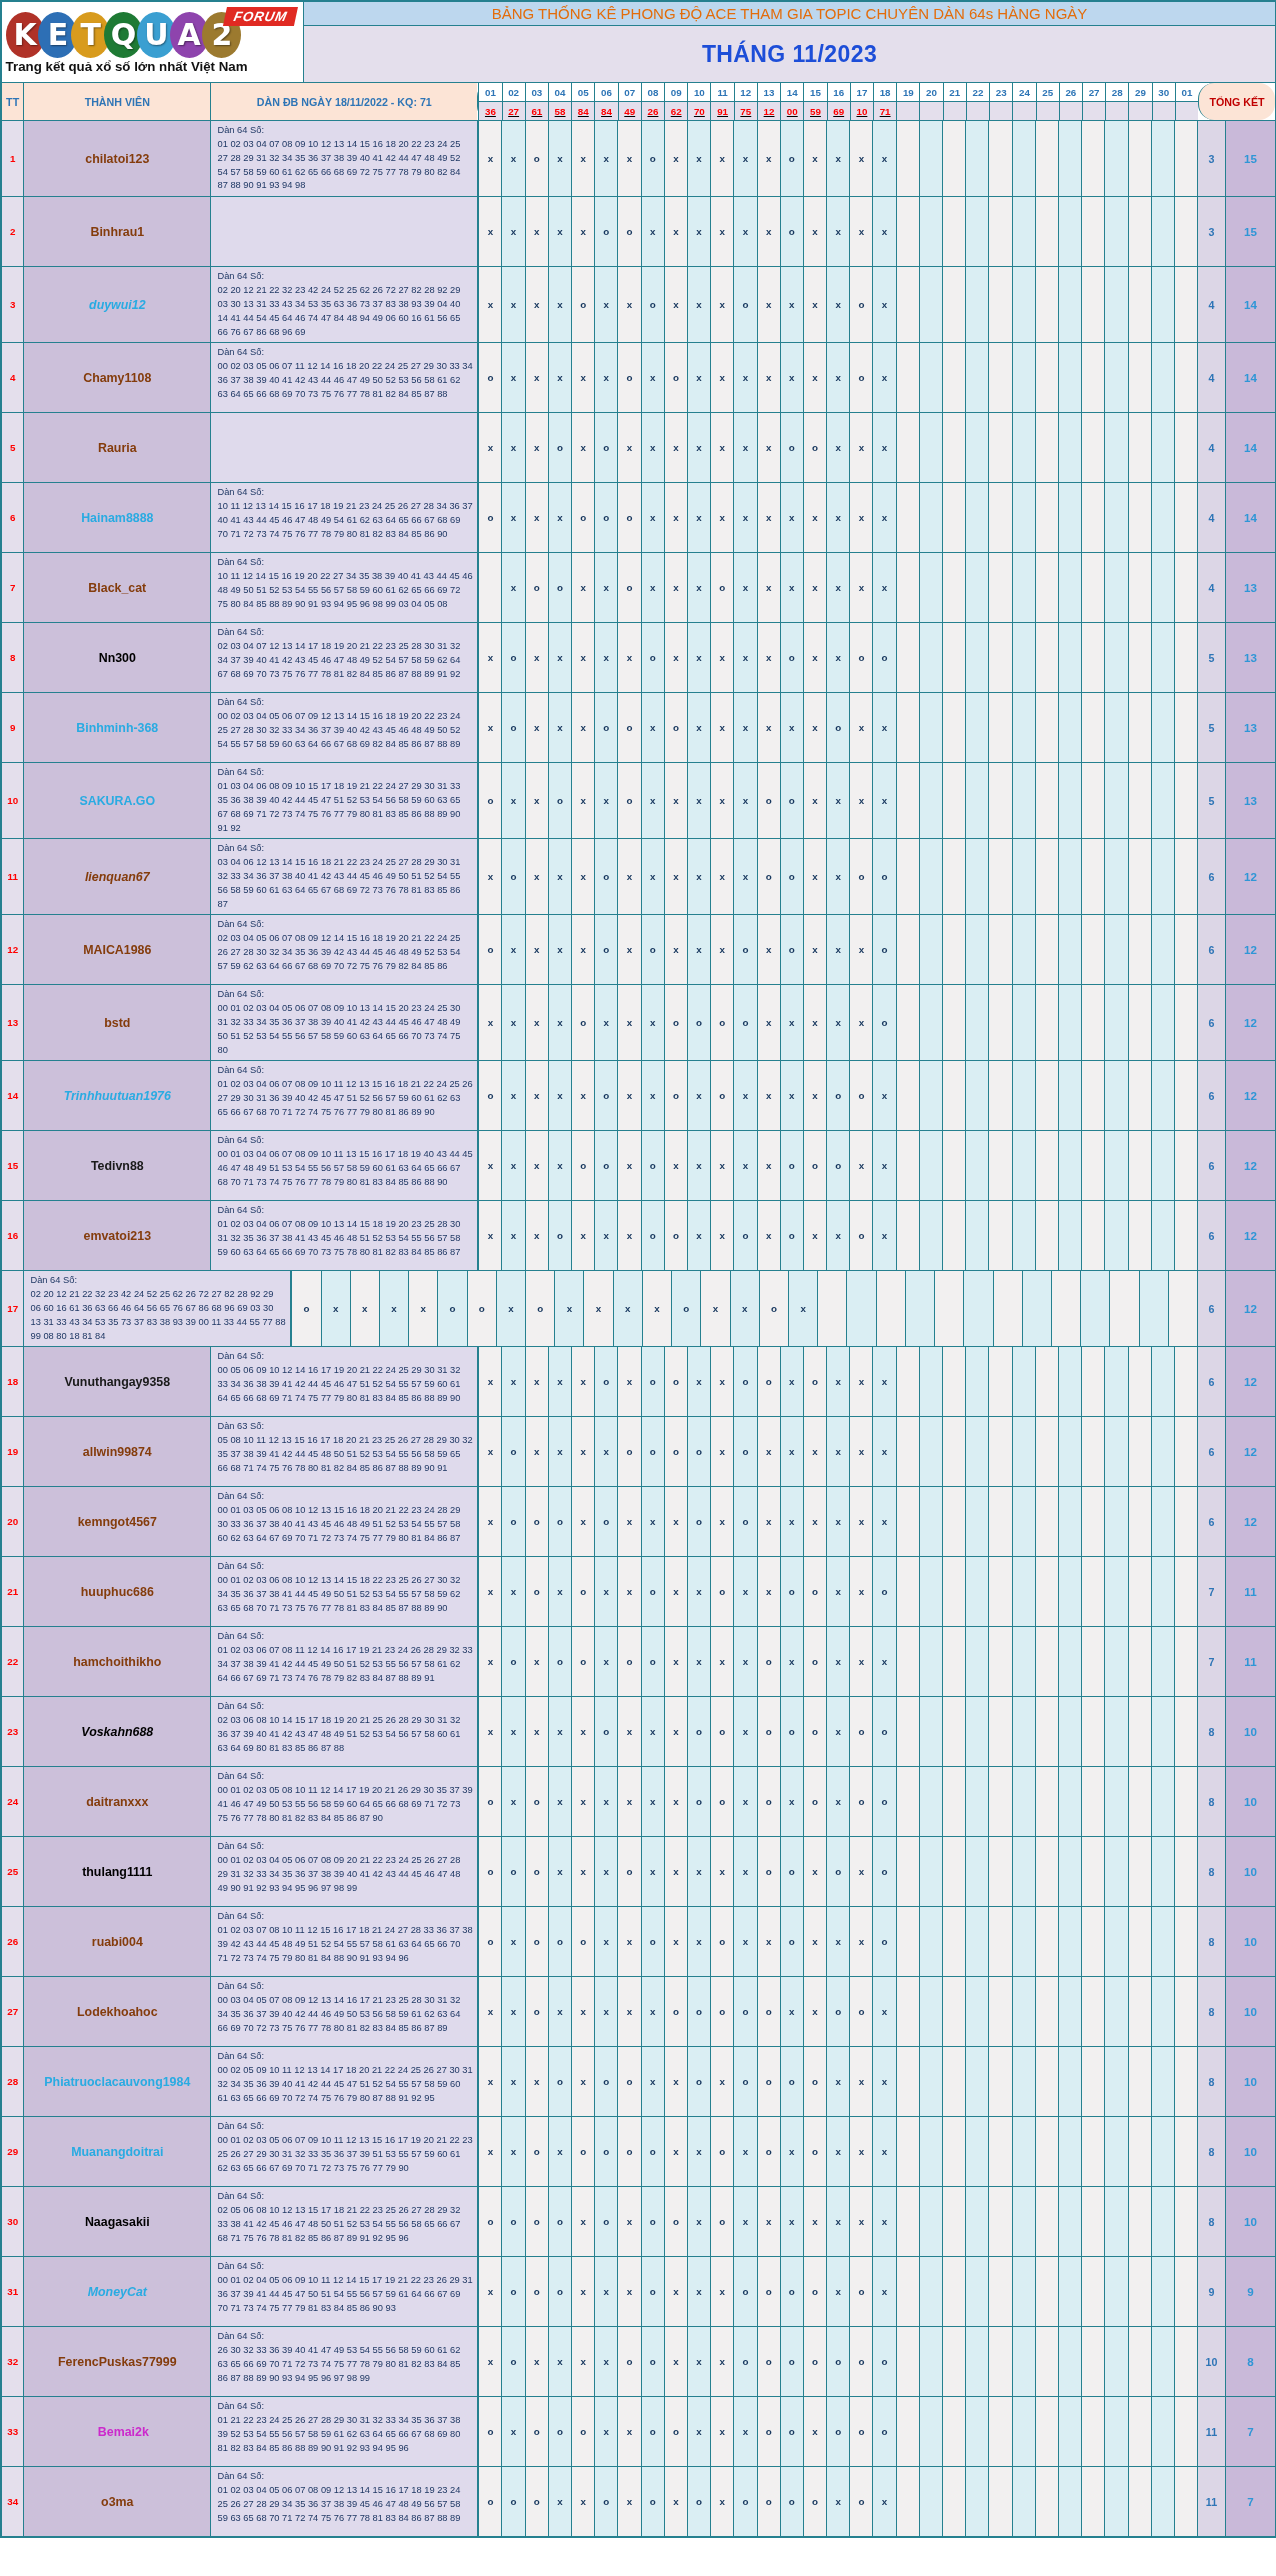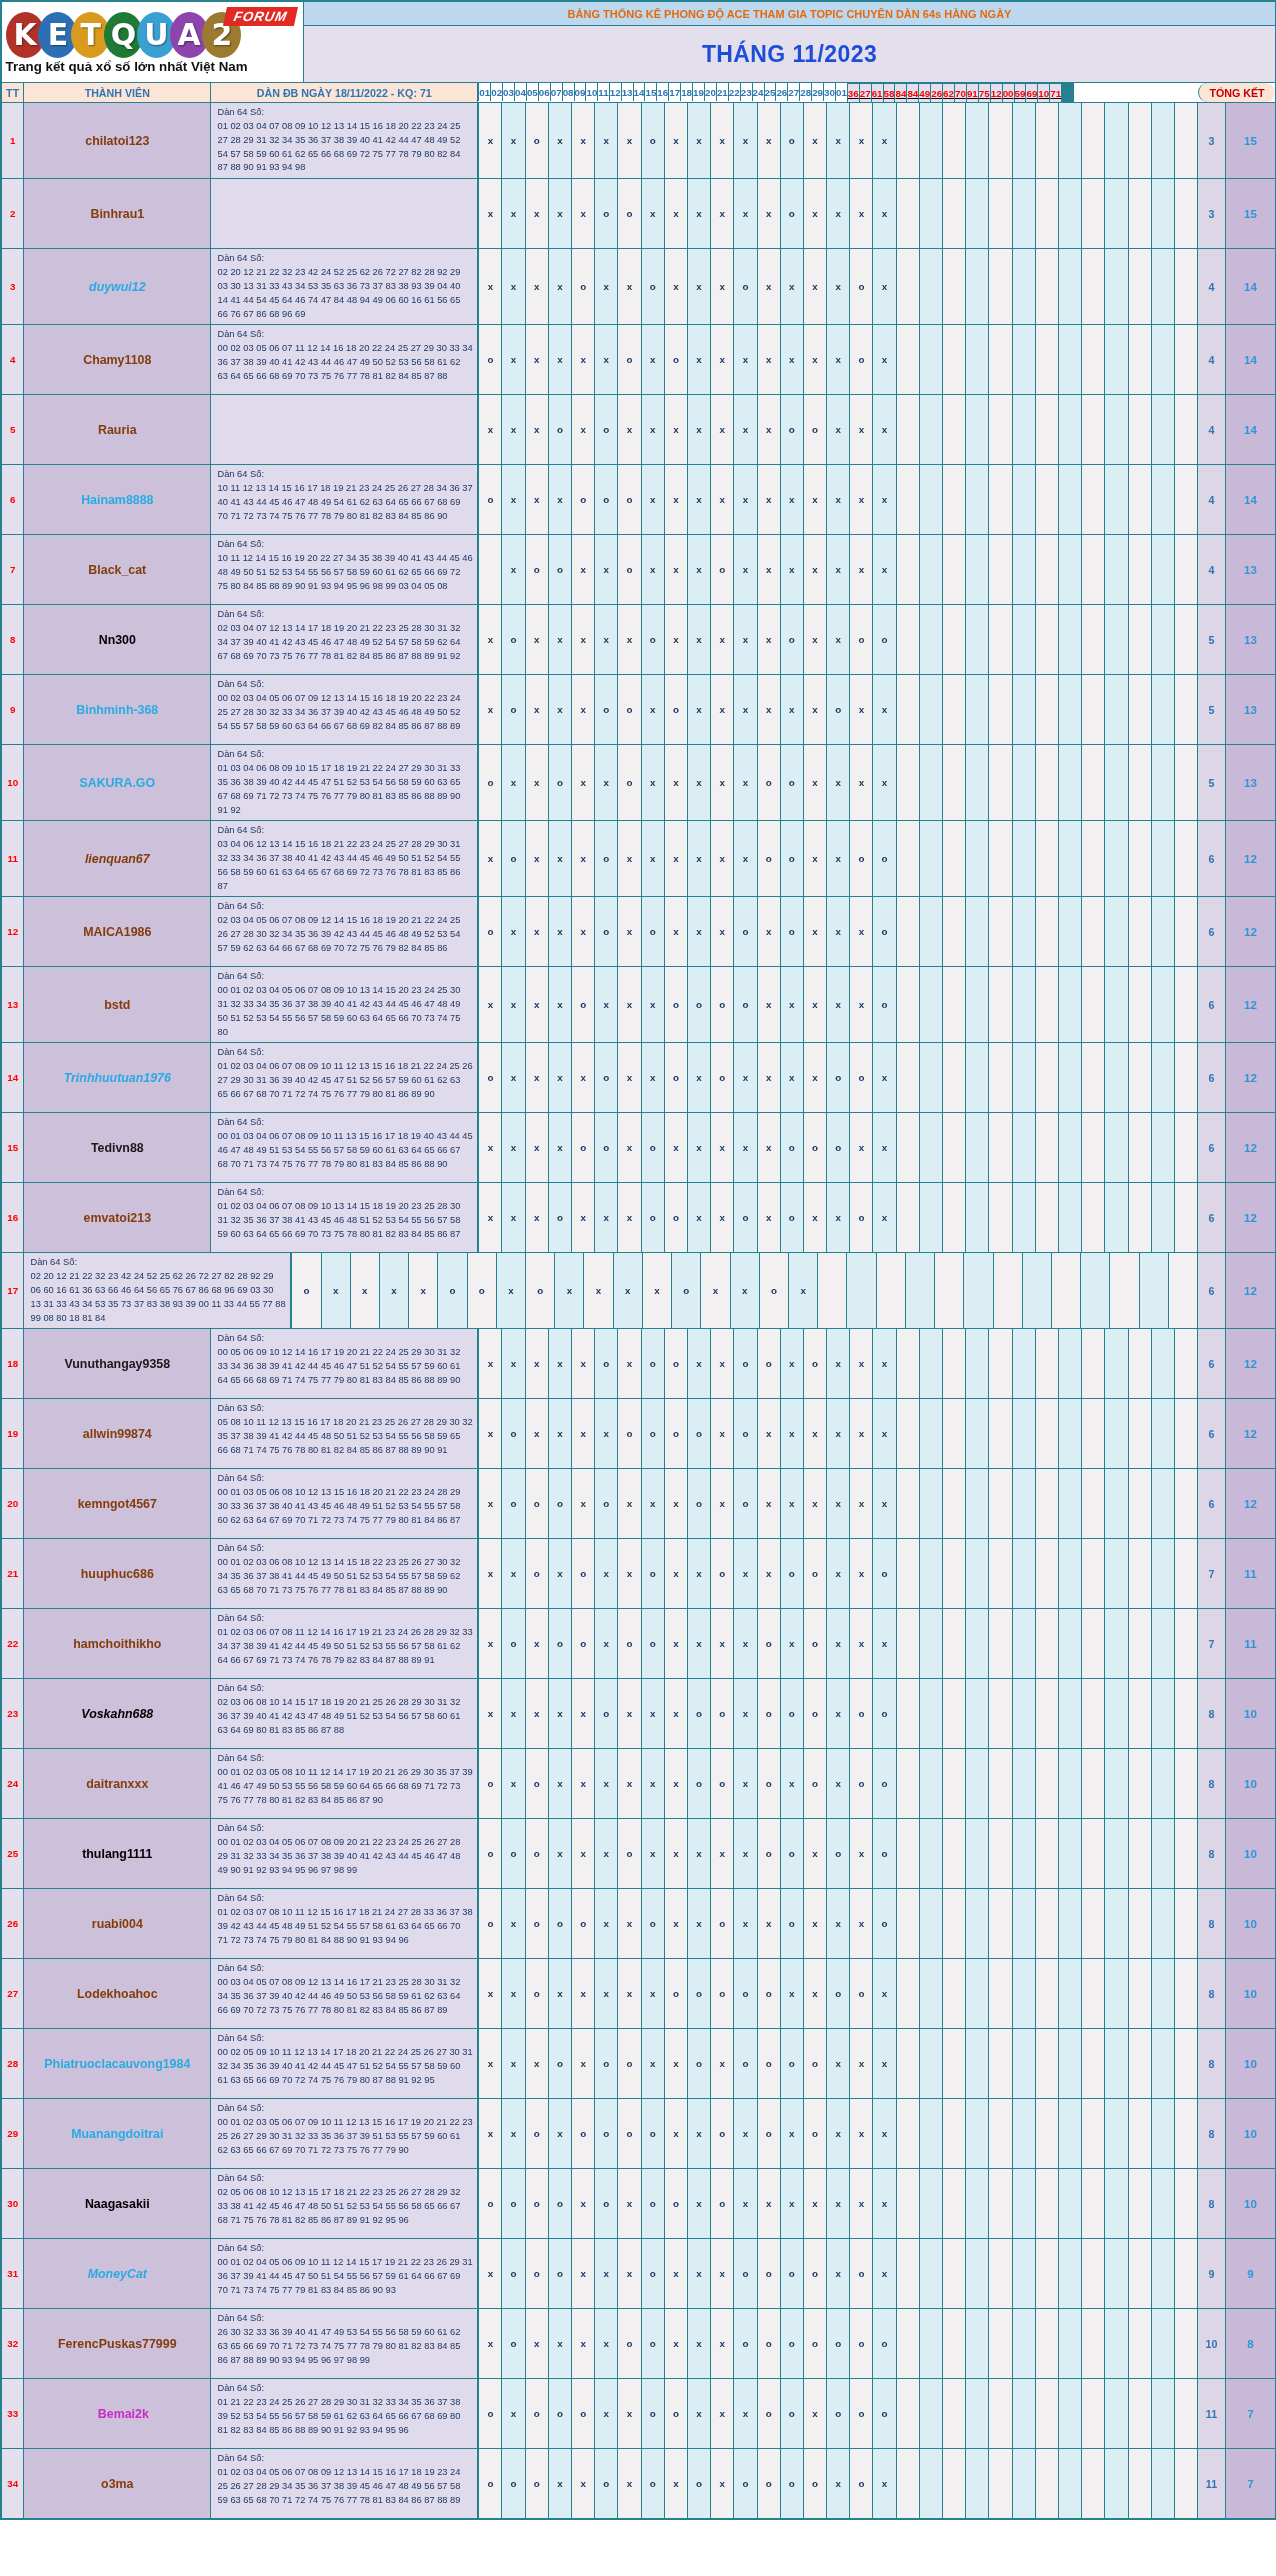--- a/index.html
+++ b/index.html
@@ -15,38 +15,38 @@
              border-radius:50%;color:#fff;font-weight:bold;font-size:30px;margin-left:-6.2px;
              font-family:"DejaVu Sans",sans-serif;text-shadow:0.9px 0.9px 1.8px rgba(0,0,0,.45);}
   .brand .bl:first-child{margin-left:0;}
   .forum-badge{position:absolute;top:5.3px;right:7.1px;background:#e02a22;color:#fff;
                font-style:italic;font-weight:bold;font-size:13.3px;padding:1.8px 9px;
                transform:skewX(-12deg);letter-spacing:0.9px;}
   .tagline{font-size:13.3px;font-weight:bold;color:#111;line-height:1.1;}
   .hdr-right{flex:1;display:flex;flex-direction:column;}
   .title-bar{height:23px;background:#bdd7ee;border-bottom:1.8px solid #25808f;
              display:flex;align-items:center;justify-content:center;}
-  .title-bar span{color:#e36c0a;font-weight:bold;font-size:11px;}
+  .title-bar span{color:#e36c0a;font-weight:normal;font-size:15px;}
   .month-bar{flex:1;background:#e4dfec;display:flex;align-items:center;justify-content:center;}
   .month-bar span{color:#1d4ed8;font-weight:bold;font-size:23px;letter-spacing:0.4px;text-align:right;}
 
   
   .c-tt{width:21.3px;flex:none;}
   .c-member{width:187px;flex:none;}
   .c-nums{width:267px;flex:none;}
   .c-days{flex:1;display:flex;}
   .c-t1{width:27px;flex:none;}
   .c-t2{width:49px;flex:none;}
   .vline{border-left:1.8px solid #25808f;}
 
   
   .colhdr{display:flex;border-bottom:1.8px solid #25808f;}
   .colhdr .hcell{background:#fce4d6;color:#2e75b6;font-weight:bold;font-size:10.7px;
                  display:flex;align-items:center;justify-content:center;box-sizing:border-box;}
-  .dayhdr-stack{flex:1;display:flex;flex-direction:row;}
+  .dayhdr-stack{flex:1;display:flex;flex-direction:column;border-radius:14px;}
   .dayhdr-row{display:flex;height:18px;}
   .dayhdr-row.results{border-top:1.8px solid #25808f;background:#e4dfec;text-decoration:underline;}
   .dh-cell{flex:1;display:flex;align-items:center;justify-content:center;
            border-left:0.9px solid #25808f;font-weight:bold;font-size:9.8px;box-sizing:border-box;}
   .dayhdr-row.labels .dh-cell{background:#ffffff;color:#2e75b6;}
   .dayhdr-row.results .dh-cell{color:#ff0000;background:#e4dfec;}
   .tk-cell{color:#c00000 !important;font-size:10.7px;}
 
   
   .trow{display:flex;border-bottom:1.8px solid #25808f;min-height:69px;align-items:stretch;}

